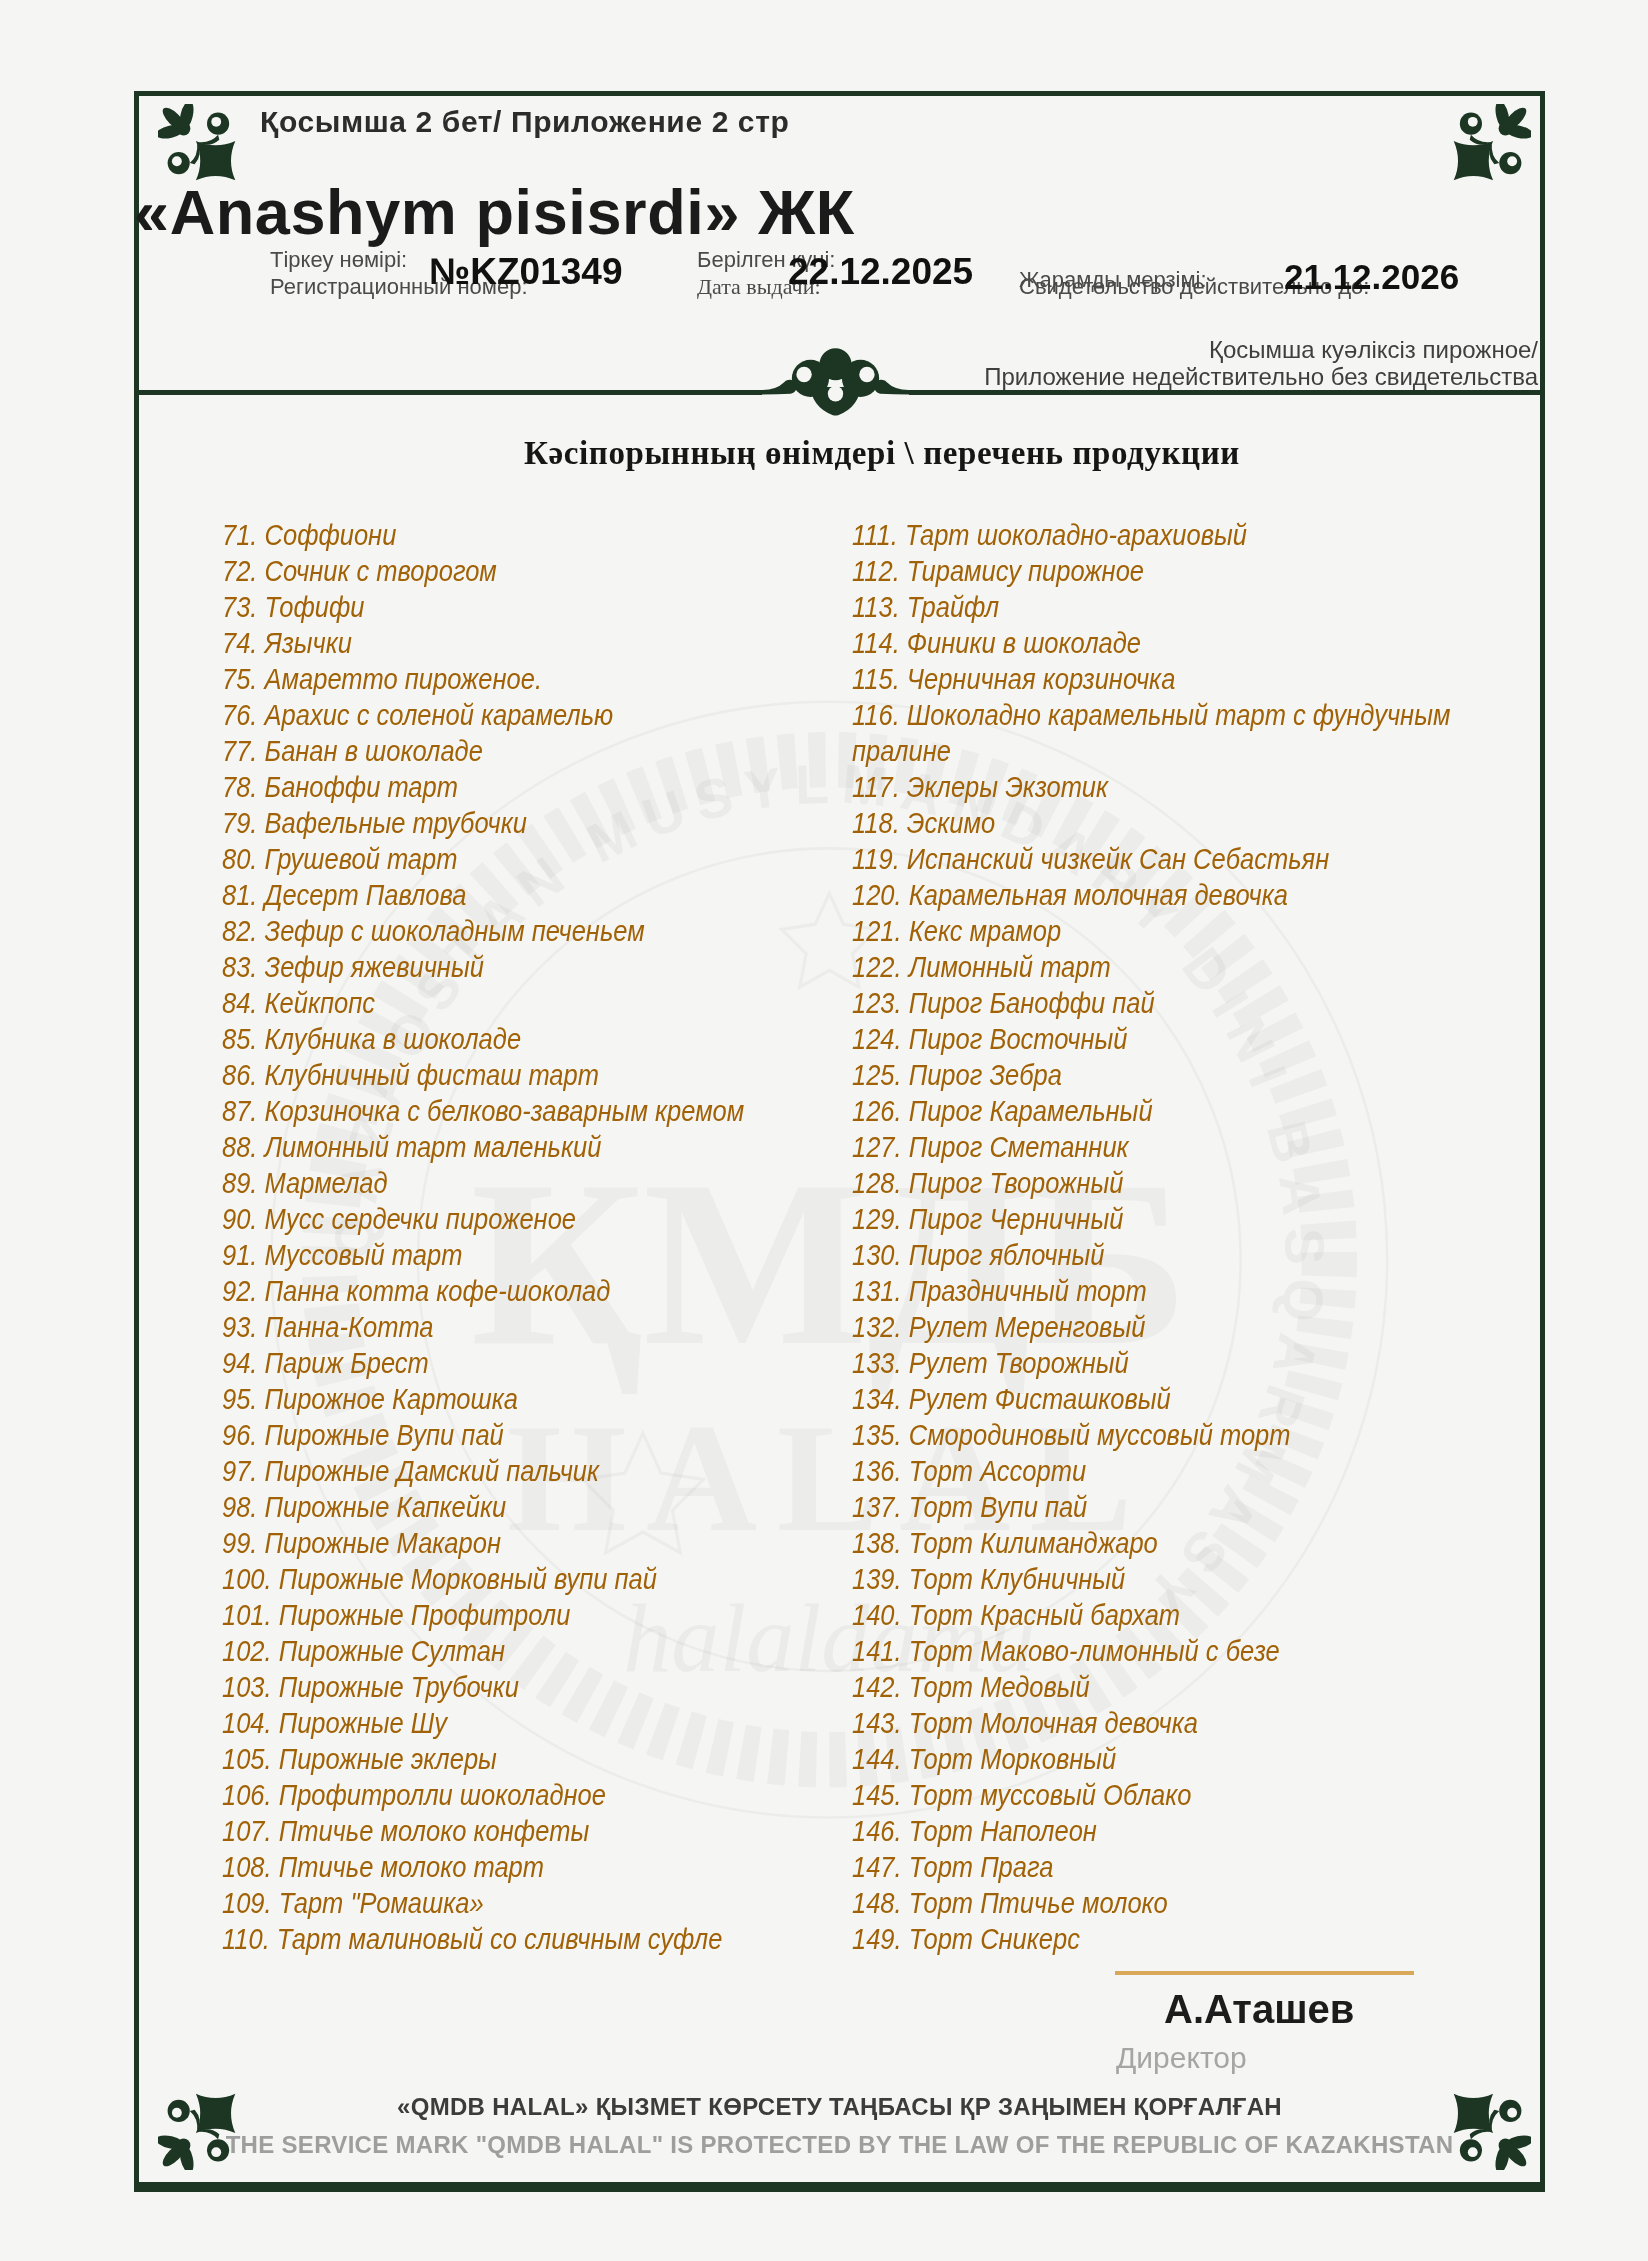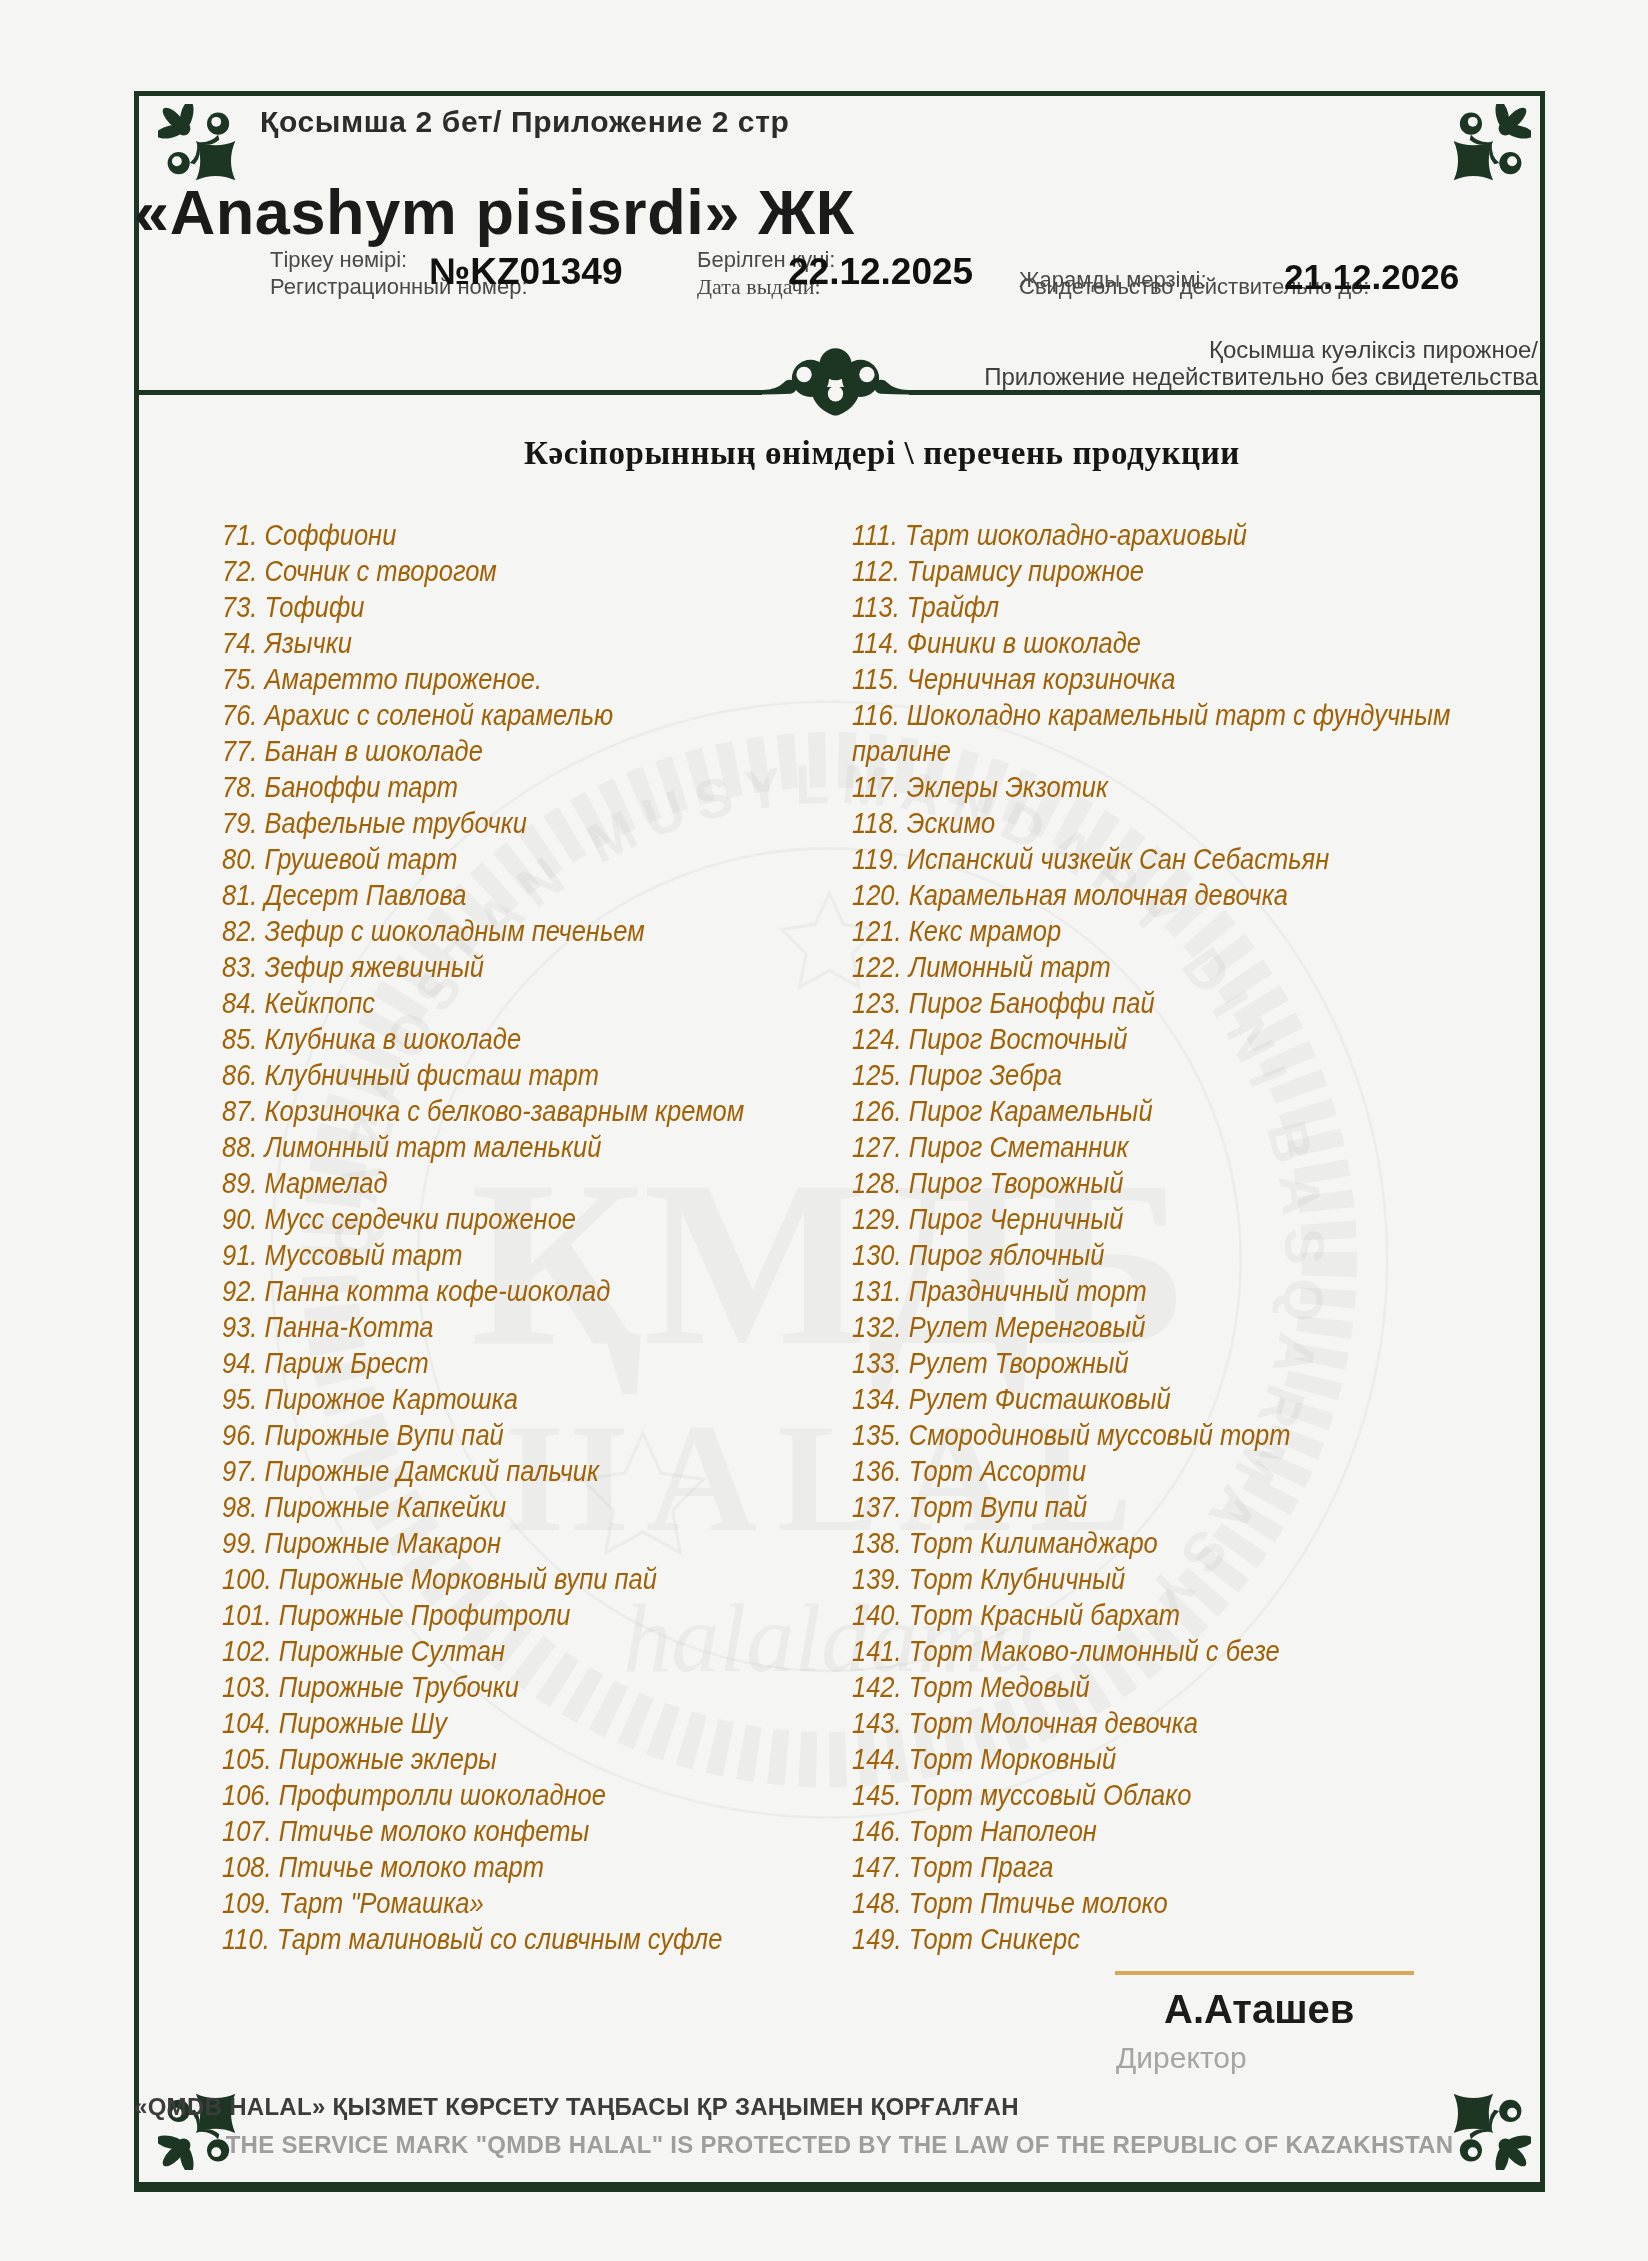--- a/index.html
+++ b/index.html
@@ -53,21 +53,21 @@
   .col-left{left:222px;width:900px;}
   .col-right{left:852px;width:900px;}
   .item-line{
     line-height:36px;white-space:pre;
     transform:scaleX(0.85);transform-origin:0 0;
   }
   .sig-line{position:absolute;left:1115px;top:1971px;width:299px;height:3.9px;background:#d9a758;}
   .sig-name{position:absolute;left:1116px;top:1987px;font-size:40px;font-weight:bold;color:#1c1c1c;margin-left:48px;}
   .sig-role{position:absolute;left:1116px;top:2041px;font-size:30px;color:#a5a5a5;}
   .footer-kk{
-    position:absolute;left:134px;top:2093px;width:1411px;
+    position:absolute;left:134px;top:2093px;width:1411px;text-align:center;
     font-size:24px;font-weight:bold;color:#3c3c3c;letter-spacing:0.3px;
   }
   .footer-en{
     position:absolute;left:134px;top:2131px;width:1411px;text-align:center;
     font-size:24px;font-weight:bold;color:#9e9e9e;letter-spacing:0.3px;
   }
   .wm{position:absolute;left:0;top:0;pointer-events:none;}
 </style>
 </head>
 <body>

